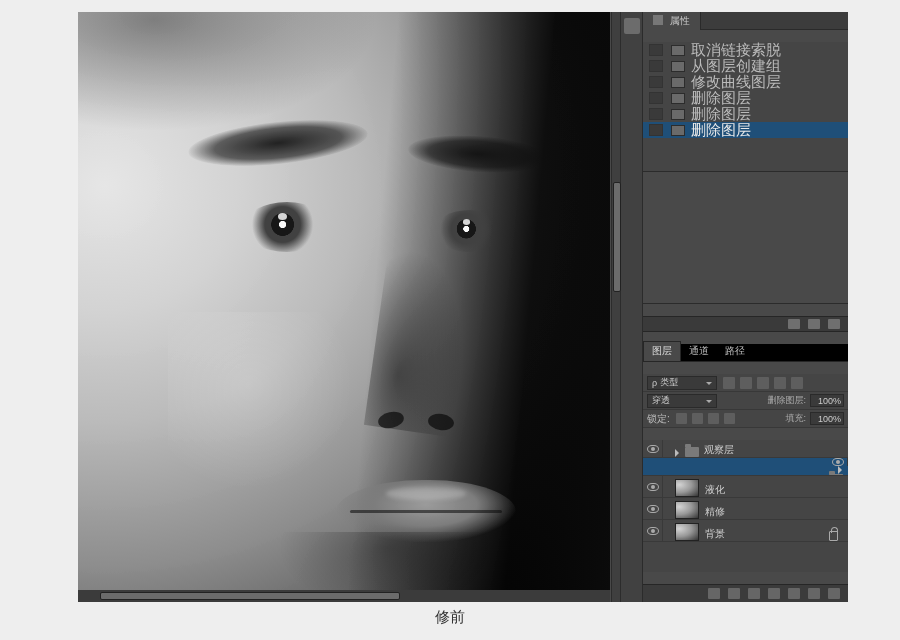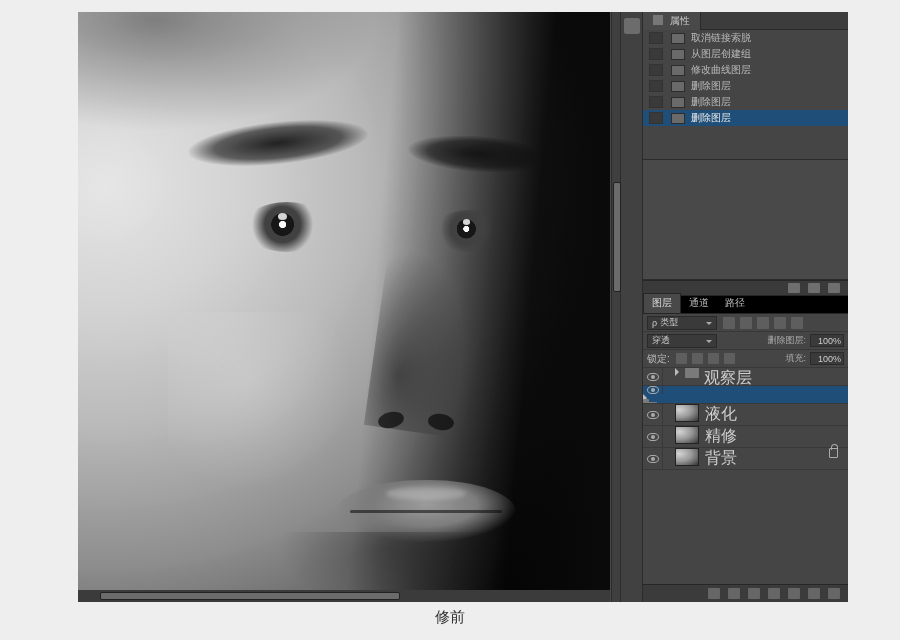--- a/index.html
+++ b/index.html
@@ -41,28 +41,28 @@
   .hscroll { position:absolute; left:0; bottom:0; height:12px; width:532px; background:#3b3b3b; }
   .hscroll .thumb { position:absolute; left:22px; top:2px; height:8px; width:300px; background:#6b6b6b; border-radius:2px; }
   .vscroll-mid { position:absolute; left:533px; top:0; width:10px; height:100%; background:#3f3f3f; border-left:1px solid #2c2c2c; border-right:1px solid #2c2c2c; }
   .vscroll-mid .thumb { position:absolute; left:1px; top:170px; width:8px; height:110px; background:#6b6b6b; border-radius:2px; }
 
   
   .mini-col { position:absolute; left:543px; top:0; width:22px; height:100%; background:#414141; border-right:1px solid #2b2b2b; }
   .mini-icon { width:16px; height:16px; margin:6px auto; background:#6c6c6c; border-radius:2px; }
 
   
-  .panels { position:absolute; left:565px; top:0; right:0; bottom:0; background:#494949; display:flex; flex-direction:column; }
+  .panels { position:absolute; left:565px; top:0; right:0; bottom:0; background:#494949; display:flex; flex-direction:column;gap:12px; }
 
   .properties-tabrow { height:18px; background:#3c3c3c; border-bottom:1px solid #2a2a2a; display:flex; align-items:center; }
   .properties-tab { font-size:10px; color:#c9c9c9; padding:2px 10px; background:#494949; border-right:1px solid #2a2a2a; }
   .prop-icon { display:inline-block; width:10px; height:10px; background:#777; margin-right:4px; vertical-align: -1px; }
 
   .history-panel { flex: 0 0 130px; background:#454545; border-bottom:1px solid #2b2b2b; overflow:hidden; }
-  .history-row { height:16px; display:flex; align-items:center; font-size:10px; color:#bbb; padding-left:28px; position:relative; }
+  .history-row { height:16px; display:flex; align-items:center; font-size:15px; color:#bbb; padding-left:28px; position:relative; }
   .history-row .visbox { position:absolute; left:6px; top:2px; width:14px; height:12px; border:1px solid #333; background:#3a3a3a; }
   .history-row .histicon { width:14px; height:11px; background:#6a6a6a; margin-right:6px; border:1px solid #2c2c2c; }
   .history-row.selected { background:#1f4f78; color:#e8e8e8; }
 
   .gap { flex: 0 0 120px; background:#494949; border-bottom:1px solid #2b2b2b; }
 
   .panel-toolbar { height:16px; background:#3a3a3a; border-top:1px solid #262626; border-bottom:1px solid #262626; display:flex; justify-content:flex-end; align-items:center; gap:8px; padding-right:8px; }
   .tb-icon { width:12px; height:10px; background:#6f6f6f; border-radius:1px; }
 
   .layers-tabs { height:18px; background:#000000; display:flex; align-items:flex-end; border-bottom:1px solid #262626; }
@@ -73,21 +73,21 @@
   .lc-row { height:18px; display:flex; align-items:center; border-bottom:1px solid #383838; padding:0 4px; gap:4px; }
   .lc-select { flex:0 0 70px; height:14px; background:#3a3a3a; border:1px solid #2a2a2a; display:flex; align-items:center; padding:0 4px; font-size:9px; color:#ccc; position:relative; }
   .lc-select::after { content:""; position:absolute; right:4px; top:5px; border:3px solid transparent; border-top-color:#aaa; }
   .lc-icons { display:flex; gap:5px; margin-left:2px; }
   .lc-ico { width:12px; height:12px; background:#5e5e5e; border-radius:1px; }
   .lc-label { font-size:9px; color:#aaa; margin-left:auto; }
   .lc-field { width:34px; height:13px; background:#3a3a3a; border:1px solid #2a2a2a; font-size:9px; color:#ccc; text-align:right; padding-right:2px; line-height:12px; }
   .lc-lockrow .lc-ico { width:11px; height:11px; }
 
   .layers-list { flex:1; background:#454545; overflow:hidden; }
-  .layer-row { height:22px; display:flex; align-items:flex-start; font-size:16px; color:#cfcfcf; border-bottom:1px solid #393939; position:relative; }
+  .layer-row { height:22px; display:flex; align-items:flex-end; font-size:10px; color:#cfcfcf; border-bottom:1px solid #393939; position:relative; }
   .layer-row.group { height:18px; }
   .layer-row.selected { background:#1f4f78; color:#eaeaea;flex-direction:column; }
   .eye-col { width:20px; height:100%; display:flex; align-items:center; justify-content:center; border-right:1px solid #393939; }
   .eye-icon { width:12px; height:8px; border:1px solid #aaa; border-radius:50%/60%; position:relative; }
   .eye-icon::after { content:""; position:absolute; left:3px; top:1px; width:4px; height:4px; background:#aaa; border-radius:50%; }
   .indent { width:12px; }
   .disclosure { width:0; height:0; border:4px solid transparent; border-left-color:#bbb; margin-right:2px; }
   .folder-ico { width:14px; height:10px; background:#7a7a7a; border-radius:1px; margin-right:5px; position:relative; }
   .folder-ico::before { content:""; position:absolute; left:0; top:-3px; width:6px; height:3px; background:#7a7a7a; border-radius:1px 1px 0 0; }
   .thumb { width:24px; height:18px; background:#2a2a2a; border:1px solid #222; margin-right:6px; position:relative; overflow:hidden; }

